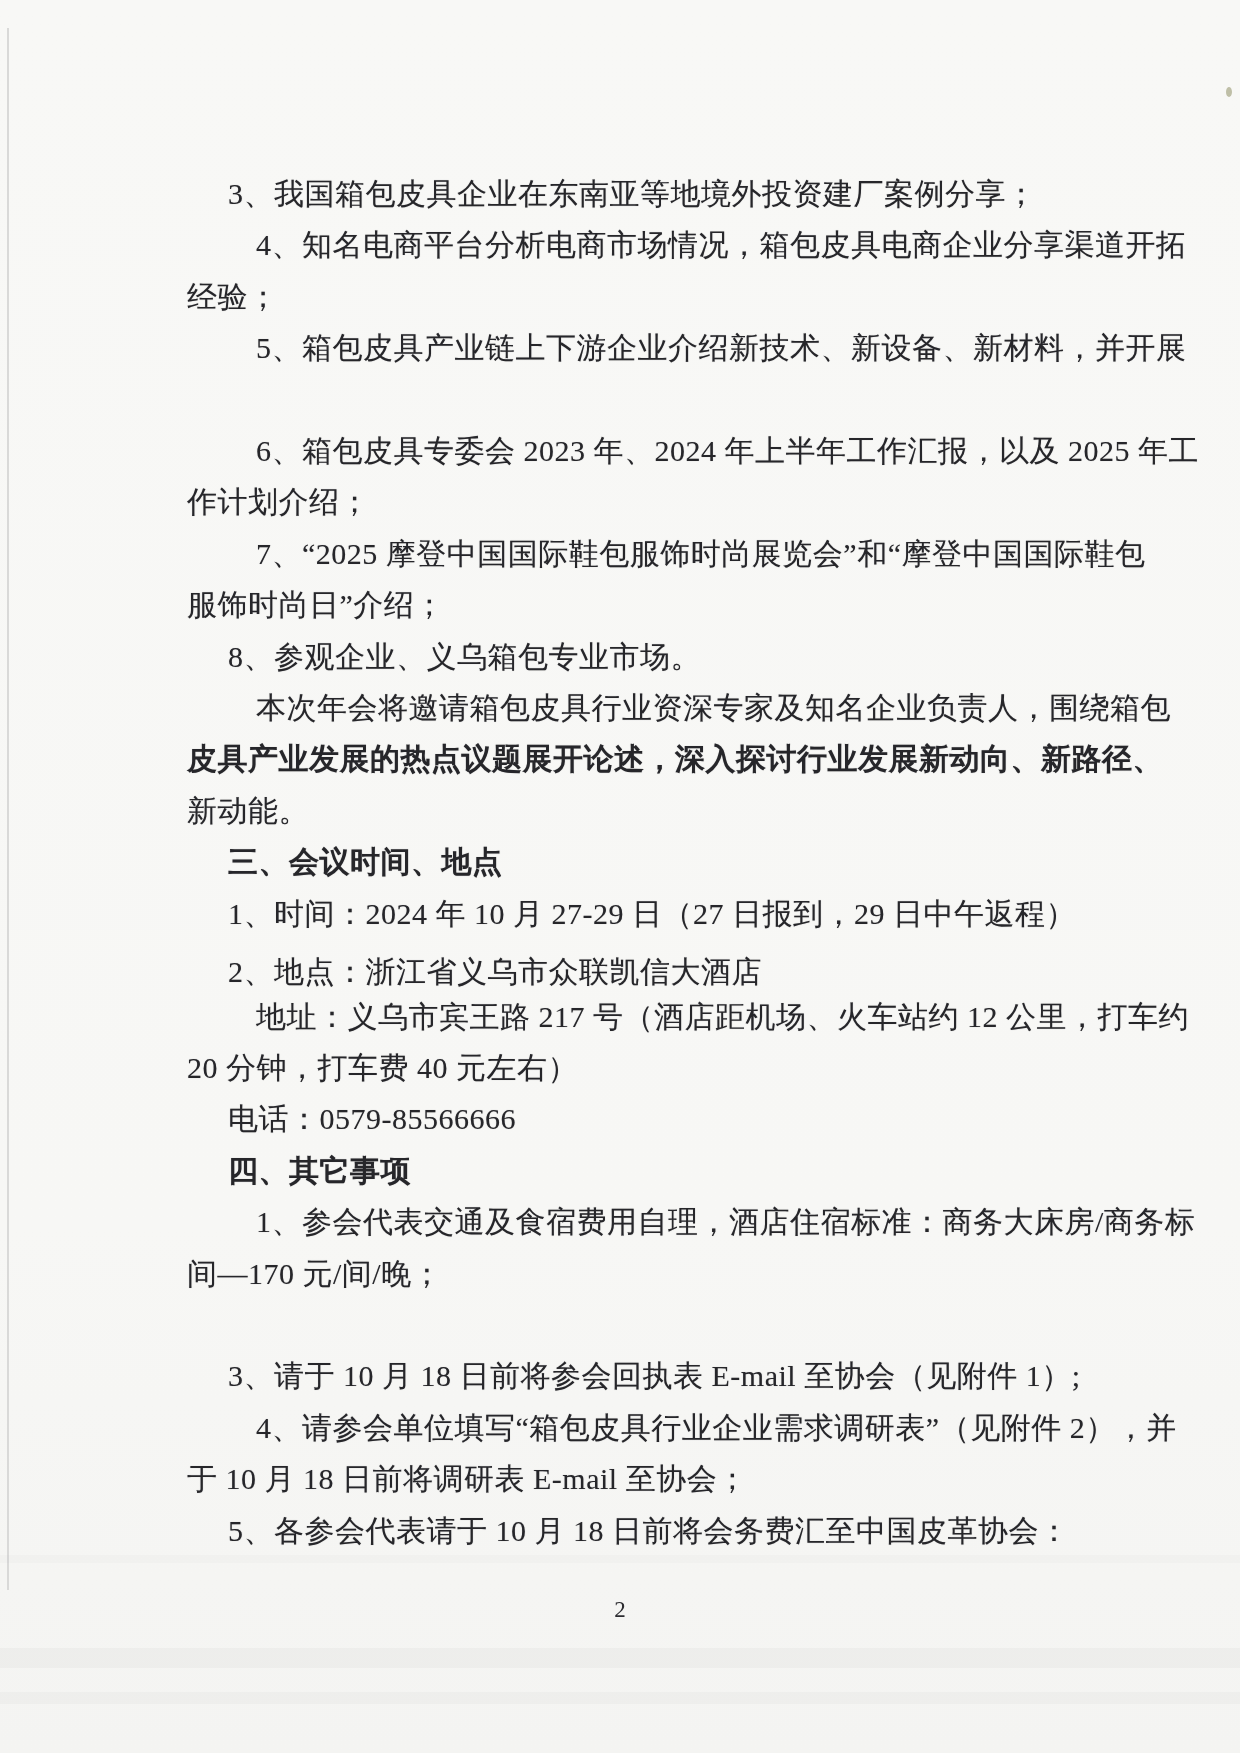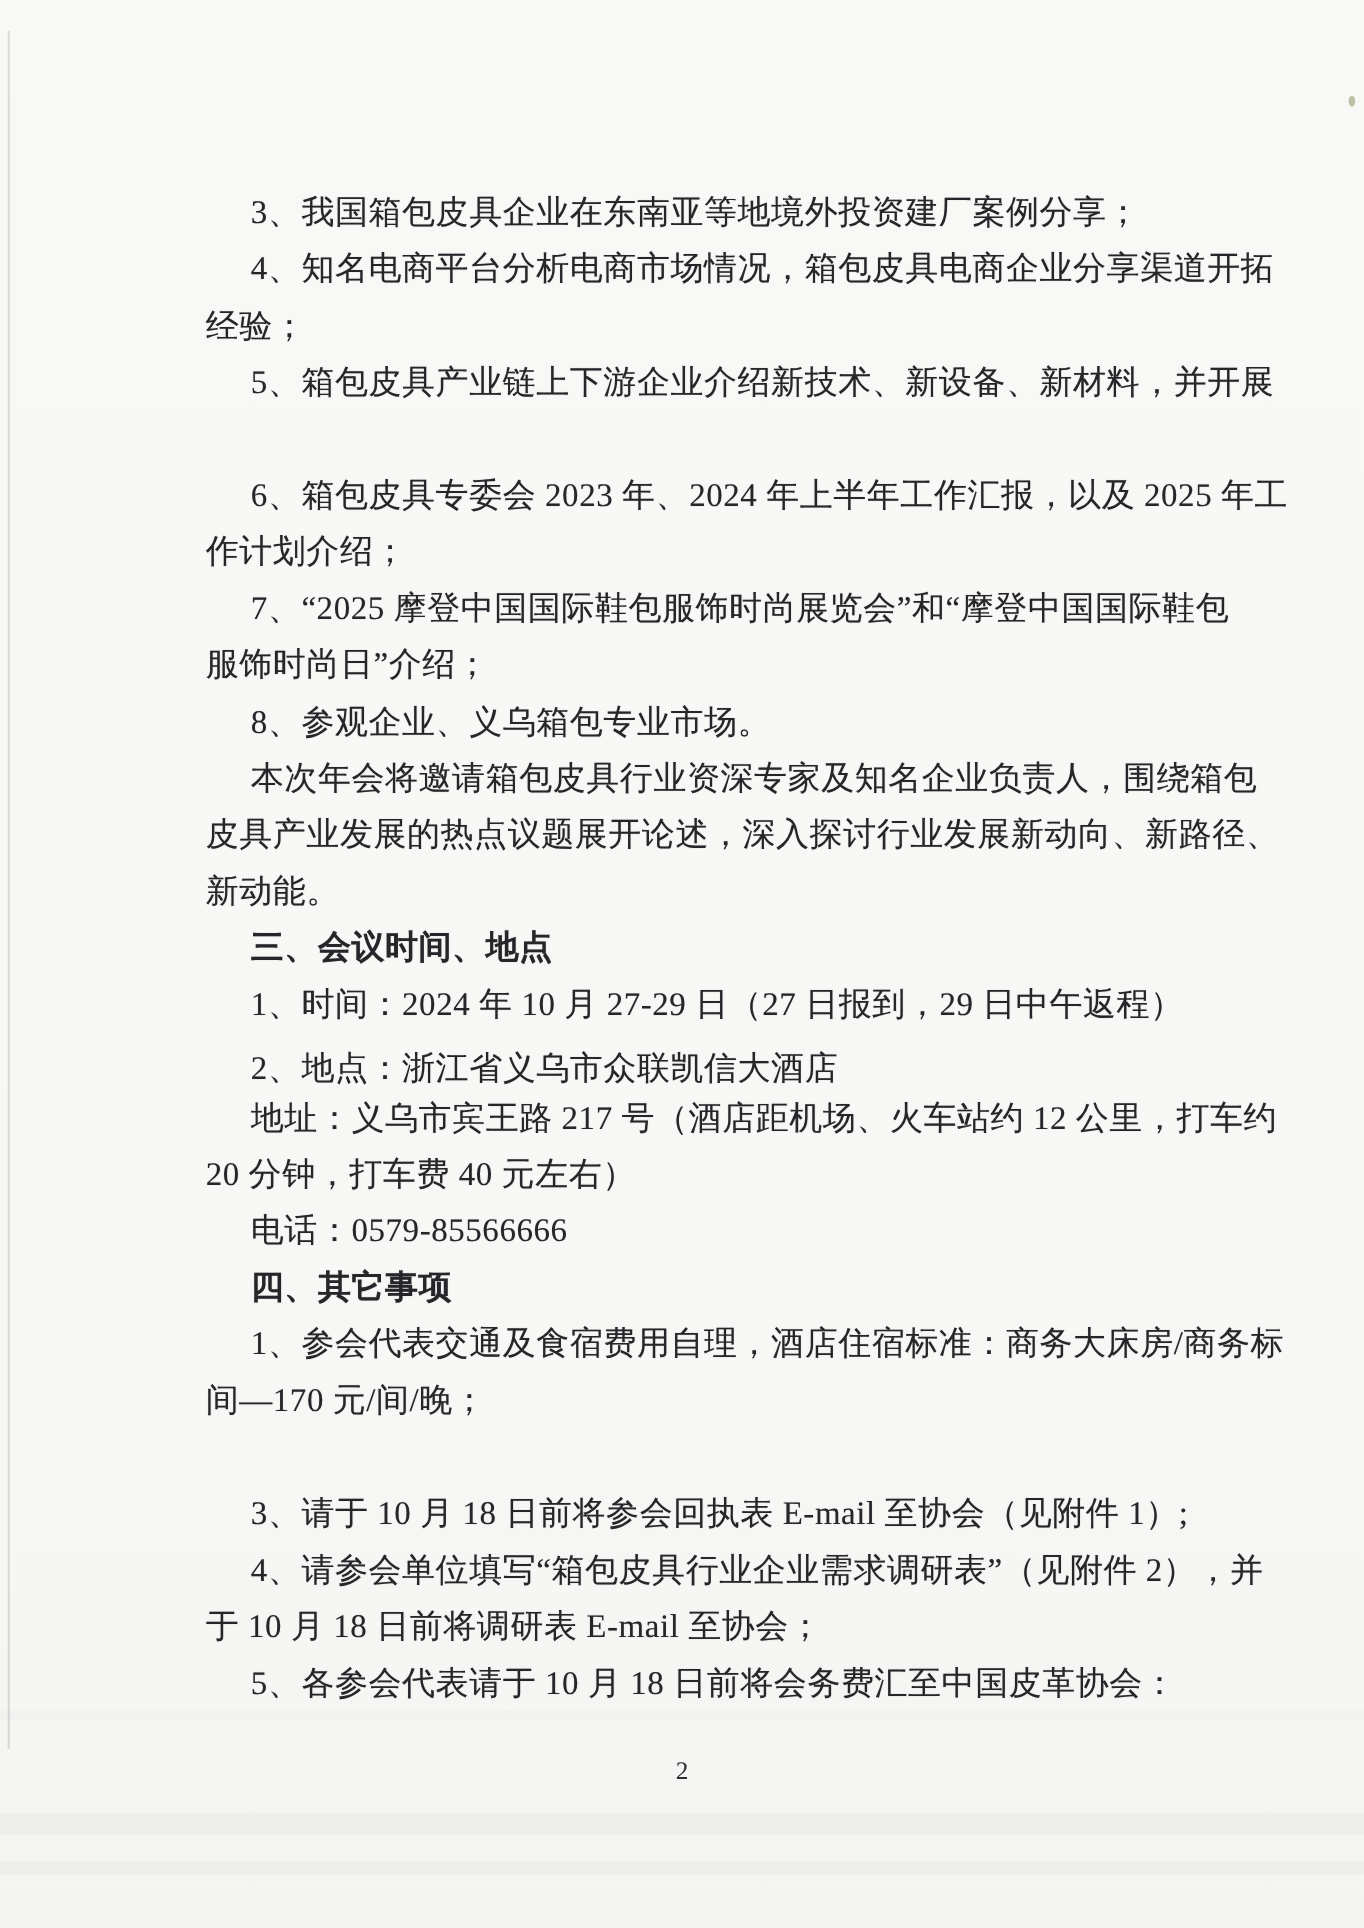--- a/index.html
+++ b/index.html
@@ -65,22 +65,22 @@
     letter-spacing: 0.5px;
     text-shadow: 0 0 1px rgba(38,38,42,0.30);
   }
   .ind  { left: 228px; }   
   .cont { left: 187px; }   
   .j {                      
     text-align: justify;
     text-align-last: justify;
     text-justify: inter-character;
   }
-  .ind.j  { width: 884px; }
-  .cont.j { width: 942px; }
+  .ind.j  { width: 884px; margin-left: 28px; }
+  .cont.j { width: 942px; font-weight: bold; }
   .hd { font-weight: 700; }
   .pageno {
     position: absolute;
     left: 0; top: 1596px;
     width: 1240px;
     text-align: center;
     font-size: 23px;
     line-height: 28px;
     color: #2b2b30;
     letter-spacing: 0;

